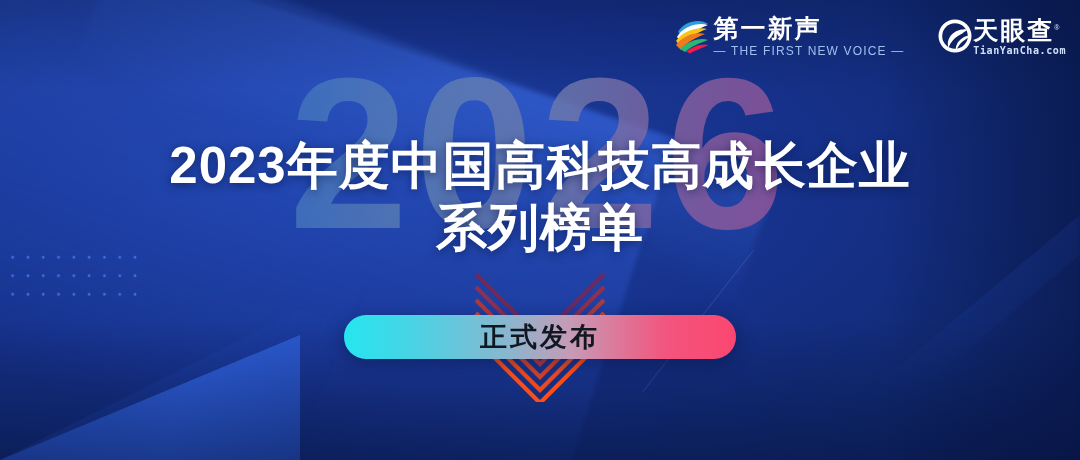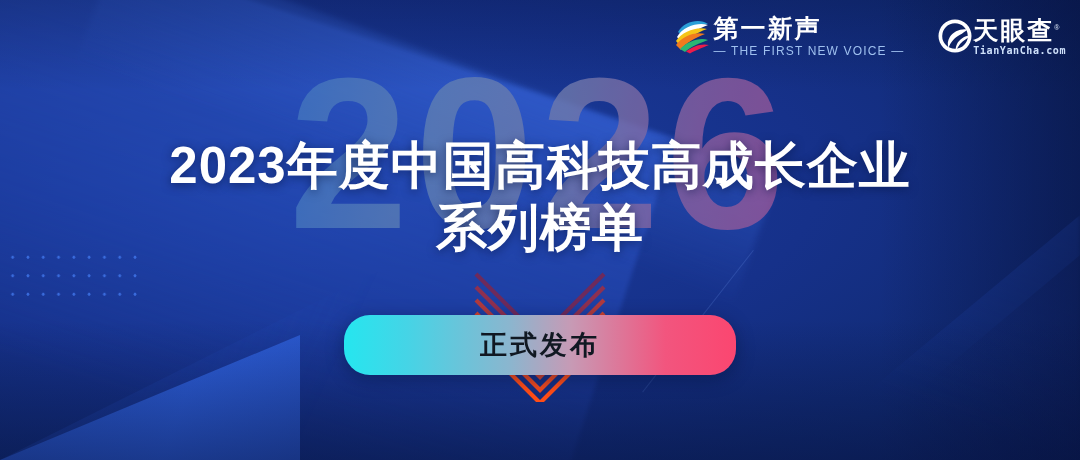--- a/index.html
+++ b/index.html
@@ -160,21 +160,21 @@
     margin-top: 2px;
   }
 
   
   .cta {
     position: absolute;
     left: 50%;
     transform: translateX(-50%);
     top: 315px;
     width: 392px;
-    height: 60px;
+    height: 44px;
     border-radius: 26px;
     background: linear-gradient(90deg, #25e6ef 0%, #45d4e6 16%, #8ab6cf 42%, #c79ab5 58%, #f2557e 82%, #fb4670 100%);
     display: flex;
     align-items: center;
     justify-content: center;
     box-shadow: 0 4px 18px rgba(4,14,50,0.40);
   }
   .cta-label {
     color: #101822;
     font-family: "Liberation Sans", "DejaVu Sans", sans-serif;

